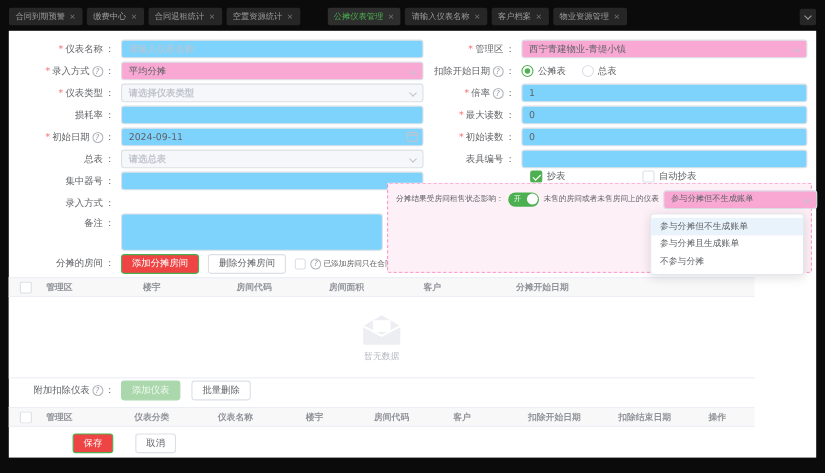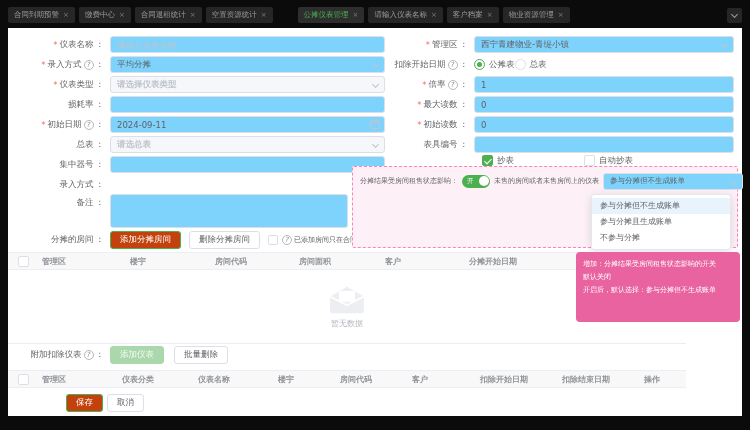--- a/index.html
+++ b/index.html
@@ -36,21 +36,21 @@
             color:#909399; flex:0 0 auto; }
 
   .input { width:100%; height:17px; border:1px solid #dcdfe6; border-radius:3px;
            padding:0 6px; font-size:8.5px; color:#606266; font-family:inherit;
            outline:none; background:#7dd3fc; }
   .input::placeholder { color:#c0c4cc; }
   textarea.input { height:34px; resize:none; padding:3px 6px; }
 
   .sel { width:100%; height:17px; border:1px solid #dcdfe6; border-radius:3px;
          padding:0 16px 0 6px; font-size:8.5px; color:#606266; display:flex;
-         align-items:center; position:relative; background:#7dd3fc; white-space:nowrap; overflow:hidden; }
+         align-items:center; position:relative; background:#f9a8d4; white-space:nowrap; overflow:hidden; }
   .sel.dis { background:#f5f7fa; color:#c0c4cc;font-weight:bold; }
   .sel .chev { position:absolute; right:6px; top:5px; }
   .chev { width:5px; height:5px; border-right:1px solid #c0c4cc;
           border-bottom:1px solid #c0c4cc; transform:rotate(45deg); }
 
   .radio { width:11px; height:11px; border:1px solid #dcdfe6; border-radius:50%;
            margin-right:4px; position:relative; background:#fff; flex:0 0 auto; }
   .radio.on { border-color:#4caf50; }
   .radio.on::after { content:''; position:absolute; left:2px; top:2px; width:5px;
                      height:5px; border-radius:50%; background:#4caf50; }
@@ -58,21 +58,21 @@
          margin-right:4px; position:relative; background:#fff; flex:0 0 auto; }
   .cbx.on { background:#4caf50; border-color:#4caf50; }
   .cbx.on::after { content:''; position:absolute; left:3px; top:0.5px; width:3px;
                    height:6px; border-right:1.5px solid #fff; border-bottom:1.5px solid #fff;
                    transform:rotate(45deg); }
 
   .btn { height:18px; padding:0 9px; border-radius:3px; font-size:8.5px;
          display:inline-flex; align-items:center; justify-content:center;
          border:1px solid #dcdfe6; background:#fff; color:#606266;
          cursor:pointer; font-family:inherit; white-space:nowrap; }
-  .btn.green { background:#c2410c; border-color:#4caf50; color:#fff; }
+  .btn.green { background:#ef4444; border-color:#4caf50; color:#fff; }
   .btn.green.dis { background:#aad8ac; border-color:#aad8ac; color:#f2faf2; cursor:not-allowed; }
 
   .cal-icon { position:absolute; right:5px; top:3px; }
 
   
   .panel { position:absolute; left:344px; top:138px; width:386px; height:82px;
            border:1px dashed #ff82be; background:#fdf1f7; border-radius:2px; z-index:4; }
   .panel-row { position:absolute; left:7px; right:6px; top:5px; height:18px;
                display:flex; align-items:center; font-size:7px; color:#606266; white-space:nowrap; }
   .toggle { width:28px; height:13px; border-radius:7px; background:#4caf50;
@@ -101,21 +101,21 @@
   .empty-txt { font-size:8px; color:#b4b8bf; }
 
   
   .tooltip { position:absolute; left:568px; top:224px; width:164px; height:70px;
              background:#e8639f; border-radius:4px; padding:6px 7px; z-index:9; overflow:hidden; }
   .tooltip div { color:#fff; font-size:7px; line-height:13px; white-space:nowrap; overflow:hidden; }
 
   .deduct-row { position:absolute; left:4px; top:318px; height:18px; display:flex;
                 align-items:center; font-size:8.5px; color:#606266; }
   .deduct-row .lbl { flex:0 0 98px; }
-  .footer { position:absolute; left:58px; top:366px; display:flex; gap:4px; }
+  .footer { position:absolute; left:58px; top:366px; display:flex; gap:20px; }
 </style>
 </head>
 <body>
 
 <div class="frame">
 
   <div class="tabbar">
     <div class="tab">
         <span>合同到期预警</span>
         <span class="tab-close">×</span>
@@ -284,21 +284,21 @@
         </span>
     </div>
     <div class="row r" style="top:28px">
       <span class="lbl">
           <span>扣除开始日期</span>
           <i class="q-icon">?</i>
           <span>：</span>
         </span>
       <span class="ctl">
         <span class="radio on"></span>
-          <span style="">公摊表</span>
+          <span style="margin-right:14px">公摊表</span>
         <span class="radio"></span>
           <span>总表</span>
       </span>
     </div>
     <div class="row r" style="top:48px">
       <span class="lbl">
           <span class="star">*</span>
           <span>倍率</span>
           <i class="q-icon">?</i>
           <span>：</span>
@@ -384,25 +384,20 @@
             <i class="chev"></i>
           </span>
       </div>
       <div class="droplist">
         <div class="opt on">参与分摊但不生成账单</div>
         <div class="opt">参与分摊且生成账单</div>
         <div class="opt">不参与分摊</div>
       </div>
     </div>
 
-    <div class="tooltip">
-      <div>增加：分摊结果受房间租售状态影响的开关</div>
-      <div>默认关闭</div>
-      <div>开启后，默认选择：参与分摊但不生成账单</div>
-    </div>
 
     <div class="deduct-row">
       <span class="lbl">
           <span>附加扣除仪表</span>
           <i class="q-icon">?</i>
           <span>：</span>
         </span>
       <button class="btn green dis" style="margin-right:10px">添加仪表</button>
       <button class="btn">批量删除</button>
     </div>

